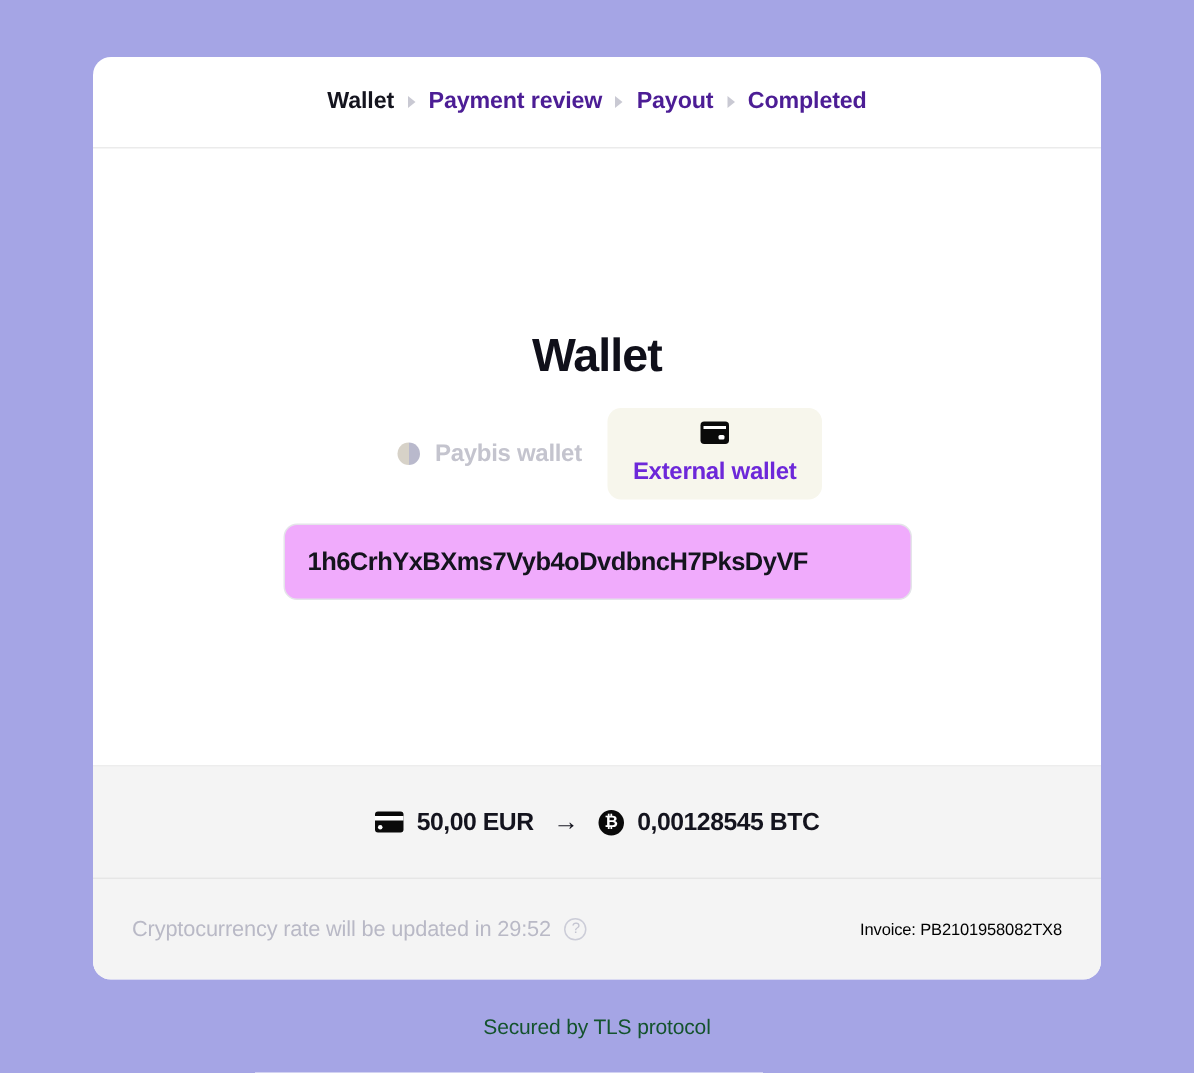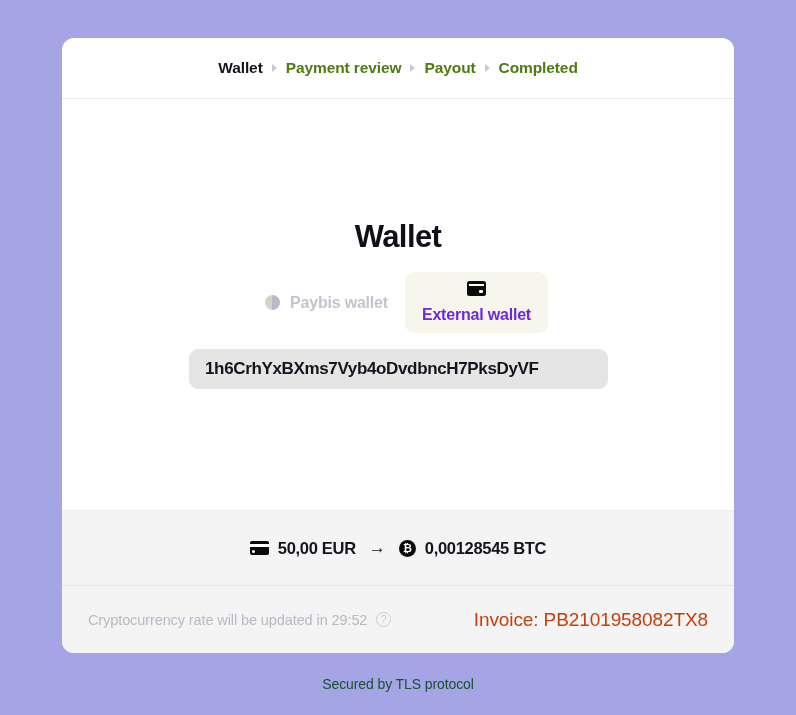--- a/index.html
+++ b/index.html
@@ -44,21 +44,21 @@
     display: flex;
     align-items: center;
     justify-content: center;
     gap: 9px;
   }
 
   .crumb {
     font-size: 15.5px;
     font-weight: bold;
     letter-spacing: -0.1px;
-    color: #4d7c0f;
+    color: #4c1d95;
     white-space: nowrap;
   }
   .crumb.active { color: #14141e; }
 
   .crumb-sep {
     width: 0; height: 0;
     border-top: 4px solid transparent;
     border-bottom: 4px solid transparent;
     border-left: 5px solid #c9c9d3;
     flex: 0 0 auto;
@@ -143,24 +143,24 @@
 
   
   .address-wrap {
     position: absolute;
     top: 250px;
     left: 127px;
     width: 419px;
   }
   .address-input {
     width: 100%;
-    height: 40px;
+    height: 51px;
     border: 1px solid #e4e4e9;
     border-radius: 9px;
-    background: #e5e5e5;
+    background: #f0abfc;
     padding: 0 15px;
     font-family: inherit;
     font-size: 17px;
     font-weight: bold;
     letter-spacing: -0.35px;
     color: #14141e;
     outline: none;
   }
 
   
@@ -283,23 +283,23 @@
     color: #c3c4d0;
     font-size: 10px;
     display: flex;
     align-items: center;
     justify-content: center;
     flex: 0 0 auto;
     cursor: pointer;
   }
   .invoice {
     margin-left: auto;
-    font-size: 19px;
+    font-size: 11px;
     letter-spacing: -0.1px;
-    color: #c2410c;
+    color: #000000;
   }
 
   
   .tls {
     position: absolute;
     left: 0;
     top: 676px;
     width: 100%;
     text-align: center;
     font-size: 14px;

